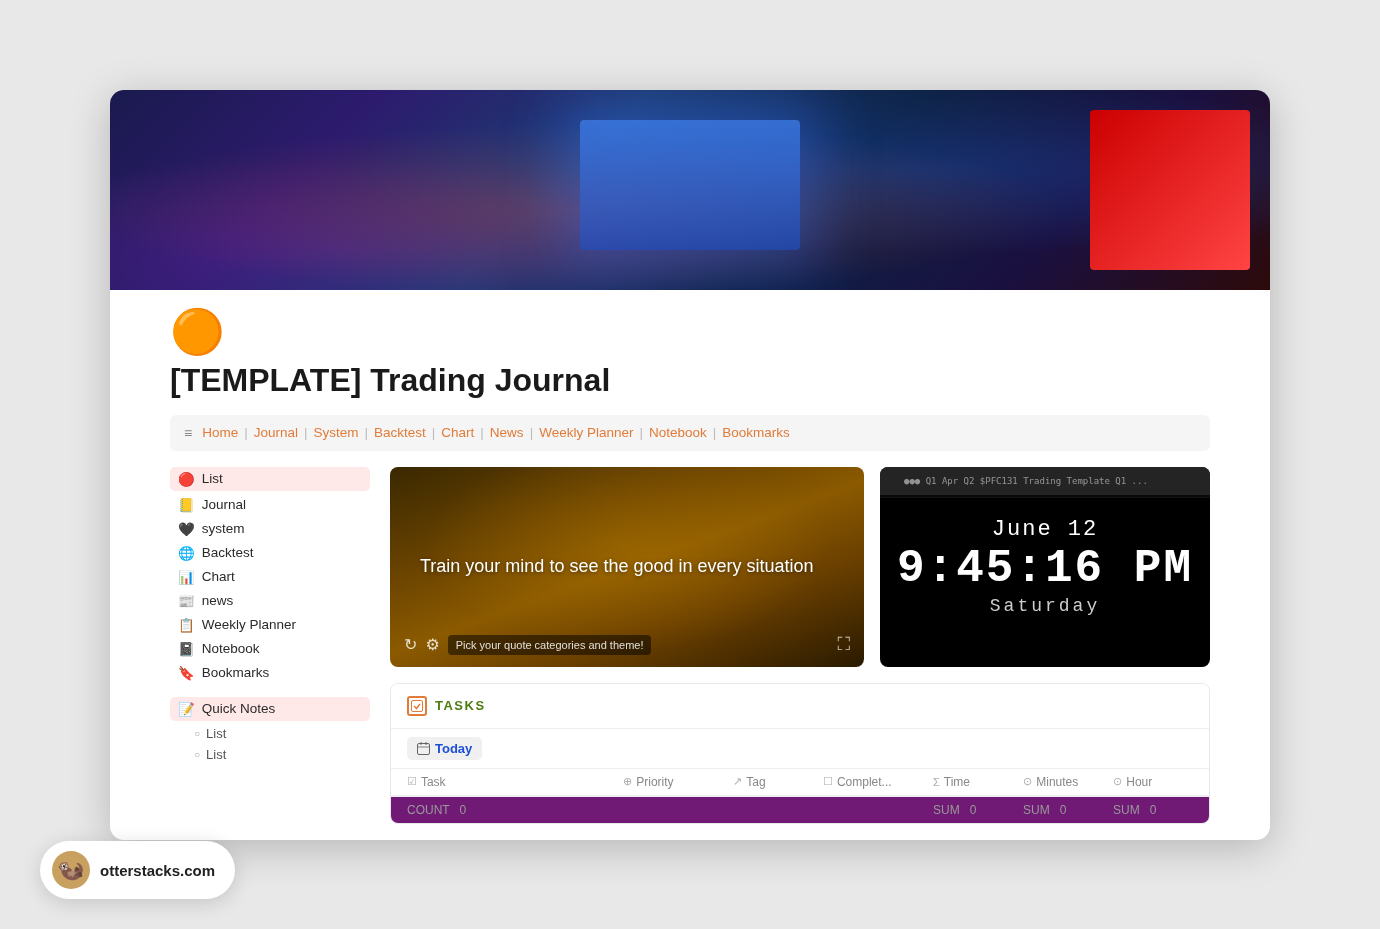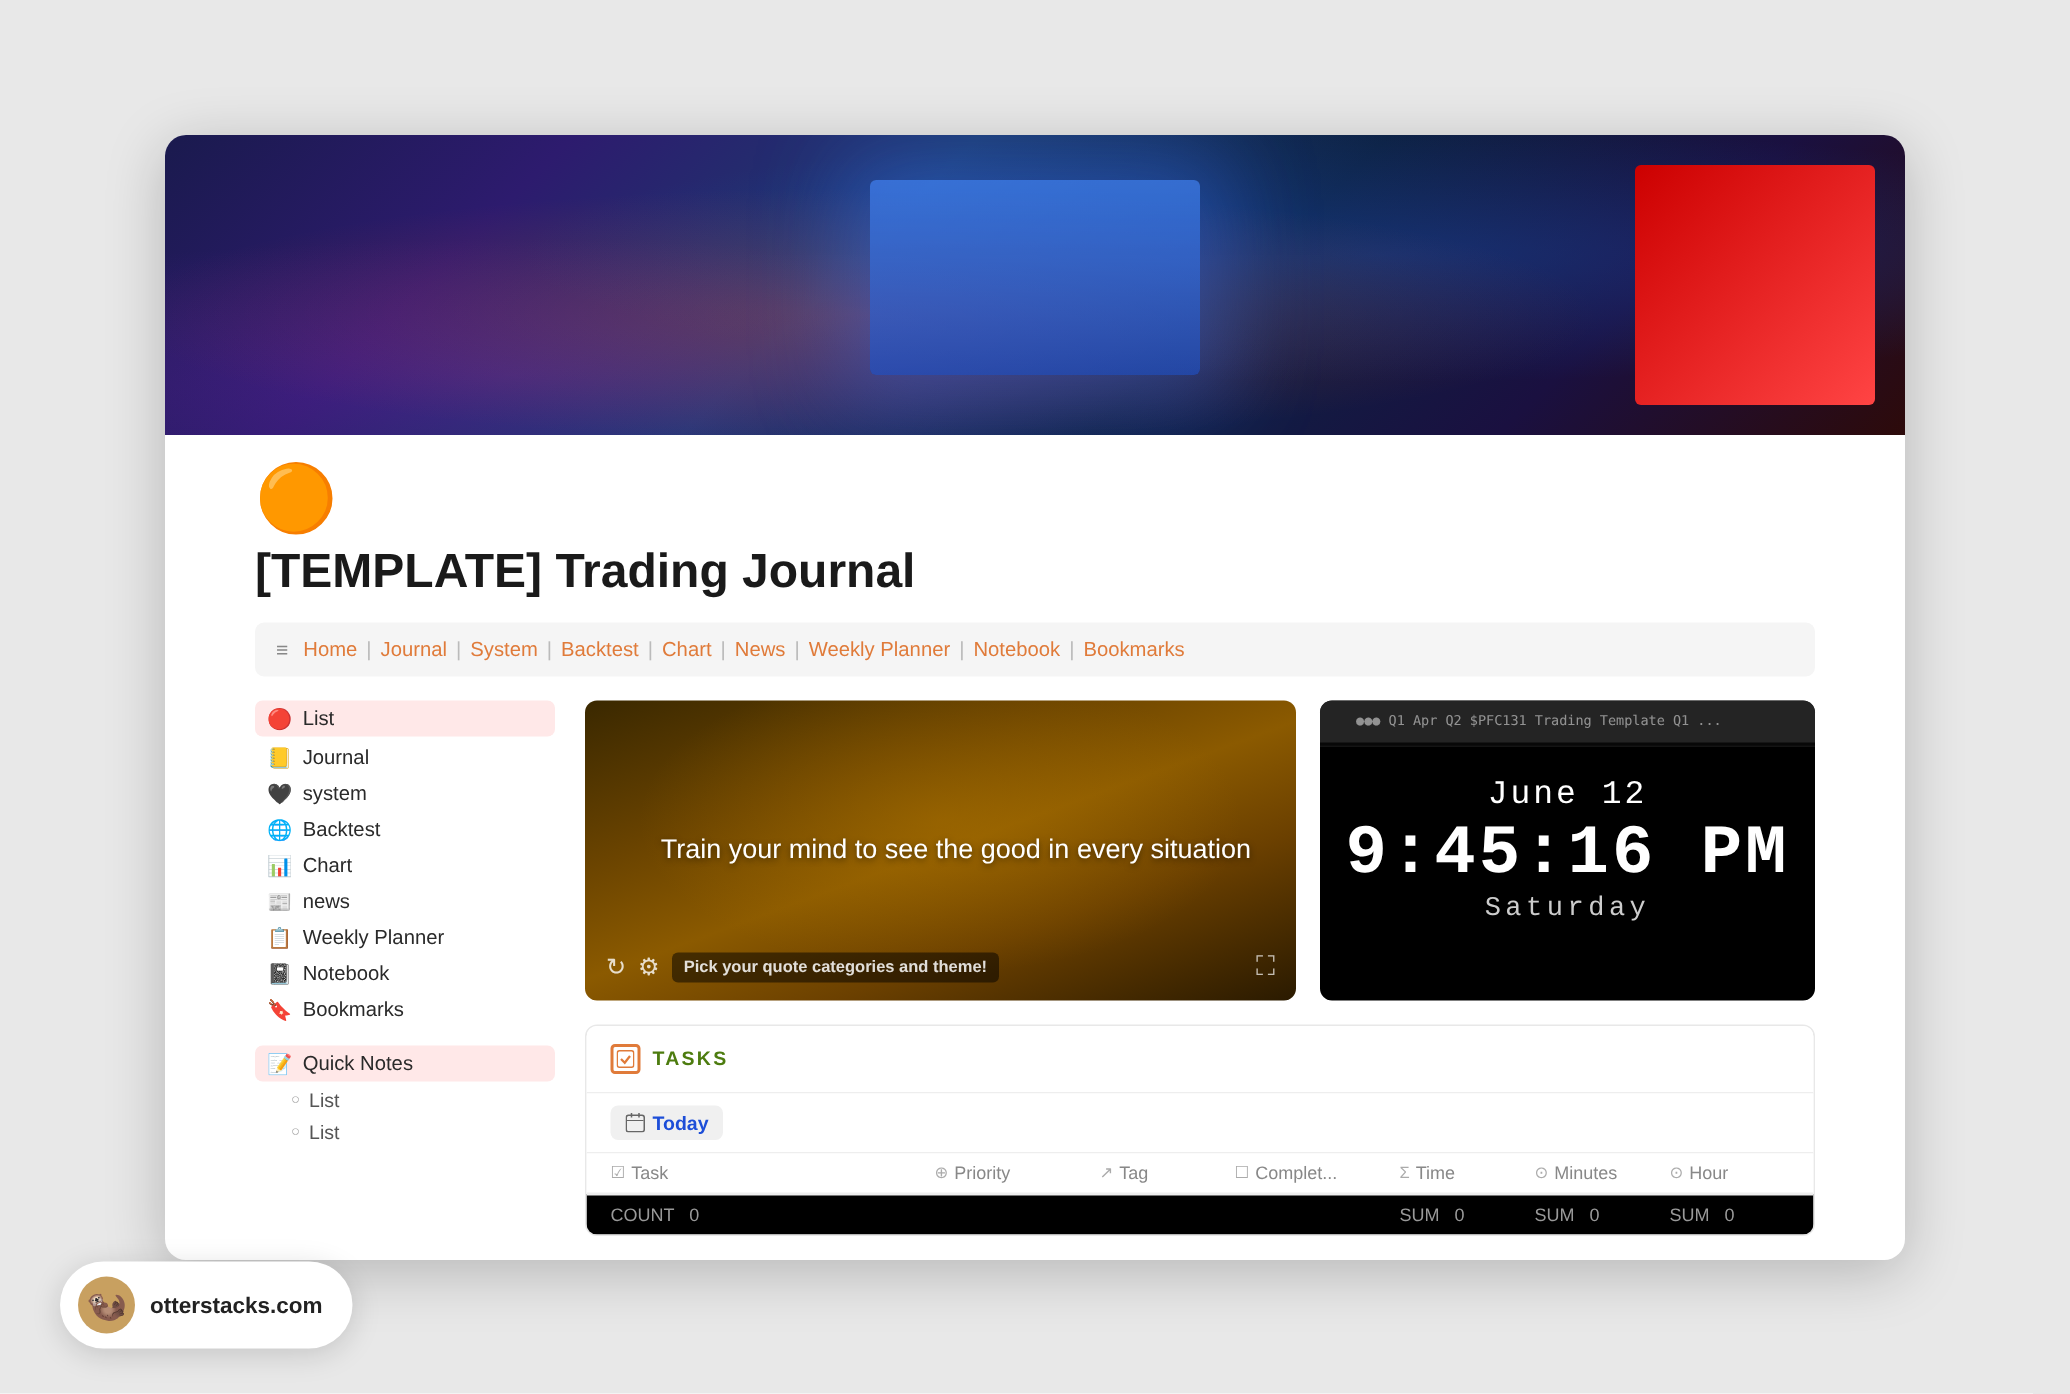--- a/index.html
+++ b/index.html
@@ -163,21 +163,21 @@
     }
     
     .quote-widget {
       flex: 1;
       height: 200px;
       background: linear-gradient(160deg, #3a2800 0%, #6b4400 30%, #8b5a00 50%, #6b4000 70%, #2a1a00 100%);
       border-radius: 8px;
       position: relative;
       display: flex;
       align-items: center;
-      justify-content: flex-end;
+      justify-content: flex-start;
       overflow: hidden;
     }
     .quote-widget::before {
       content: '';
       position: absolute;
       inset: 0;
       background: radial-gradient(ellipse at 50% 40%, rgba(180,120,0,0.4) 0%, transparent 60%);
     }
     .quote-text {
       text-align: center;
@@ -203,21 +203,20 @@
       font-size: 16px;
       cursor: pointer;
     }
     .quote-category-btn {
       background: rgba(0,0,0,0.5);
       color: rgba(255,255,255,0.85);
       font-size: 11px;
       padding: 4px 8px;
       border-radius: 4px;
       cursor: pointer;
-      font-weight: bold;
     }
     .quote-expand {
       position: absolute;
       bottom: 12px;
       right: 14px;
       color: rgba(255,255,255,0.7);
       font-size: 18px;
       cursor: pointer;
       z-index: 2;
     }
@@ -346,21 +345,21 @@
     .col-task { flex: 1; display: flex; align-items: center; gap: 4px; }
     .col-priority { width: 110px; display: flex; align-items: center; gap: 4px; }
     .col-tag { width: 90px; display: flex; align-items: center; gap: 4px; }
     .col-complete { width: 110px; display: flex; align-items: center; gap: 4px; }
     .col-time { width: 90px; display: flex; align-items: center; gap: 4px; }
     .col-minutes { width: 90px; display: flex; align-items: center; gap: 4px; }
     .col-hour { width: 80px; display: flex; align-items: center; gap: 4px; }
     .tasks-footer {
       display: flex;
       padding: 6px 16px;
-      background: #000000;
+      background: #701a75;
       font-size: 12px;
       color: #999;
       border-top: 1px solid #eee;
     }
     .footer-count { flex: 1; }
     .footer-sum-time { width: 90px; }
     .footer-sum-min { width: 90px; }
     .footer-sum-hour { width: 80px; }
     
     .watermark {

